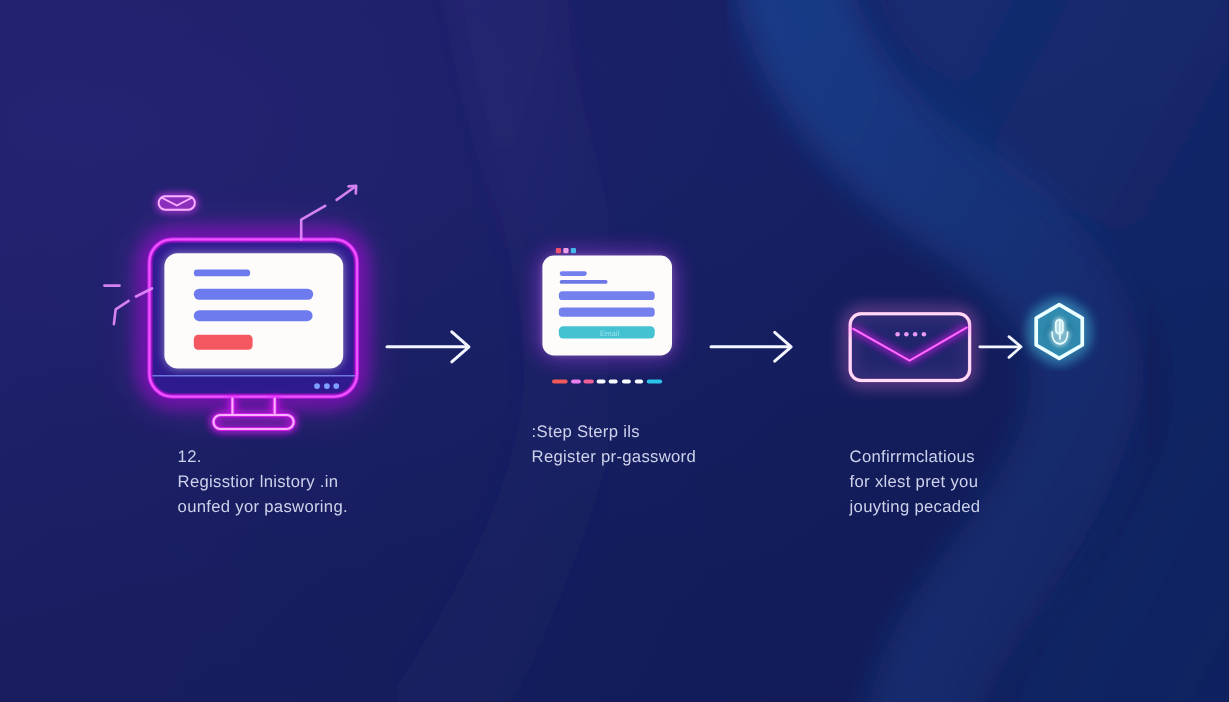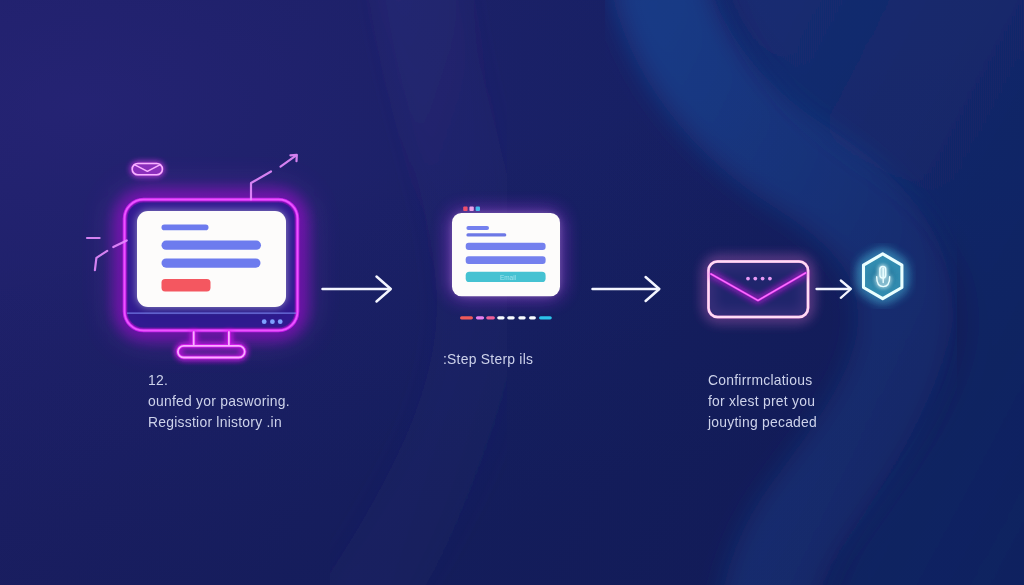--- a/index.html
+++ b/index.html
@@ -308,25 +308,26 @@
     <polygon points="32.7,10.9 51.9,22.1 51.9,44.5 32.7,55.7 13.5,44.5 13.5,22.1" fill="none" stroke="#eaffff" stroke-width="3.1" stroke-linejoin="round"></polygon>
     <g fill="none" filter="url(#hexGlow2)" stroke="#e9feff" stroke-width="1.45" stroke-linecap="round">
       <rect x="29.9" y="23.5" width="5.8" height="11.4" rx="2.9"></rect>
       <path d="M26.7,33.7 C26.7,40.1 29.4,43.6 33.2,43.6 C37,43.6 39.7,40.1 39.7,33.7"></path>
       <path d="M33.2,25.3 L33.2,39.5"></path>
     </g>
   </svg>
 
   <div class="caption" style="left:148px;top:370px">
     <div>12.</div>
+    <div>Regisstior lnistory .in</div>
     <div>ounfed yor pasworing.</div>
-    <div>Regisstior lnistory .in</div>
   </div>
   <div class="caption" style="left:443px;top:349px">
     <div>:Step Sterp ils</div>
+    <div>Register pr-gassword</div>
   </div>
   <div class="caption" style="left:708px;top:370px">
     <div>Confirrmclatious</div>
     <div>for xlest pret you</div>
     <div>jouyting pecaded</div>
   </div>
 
 </div>
 </div>
 

